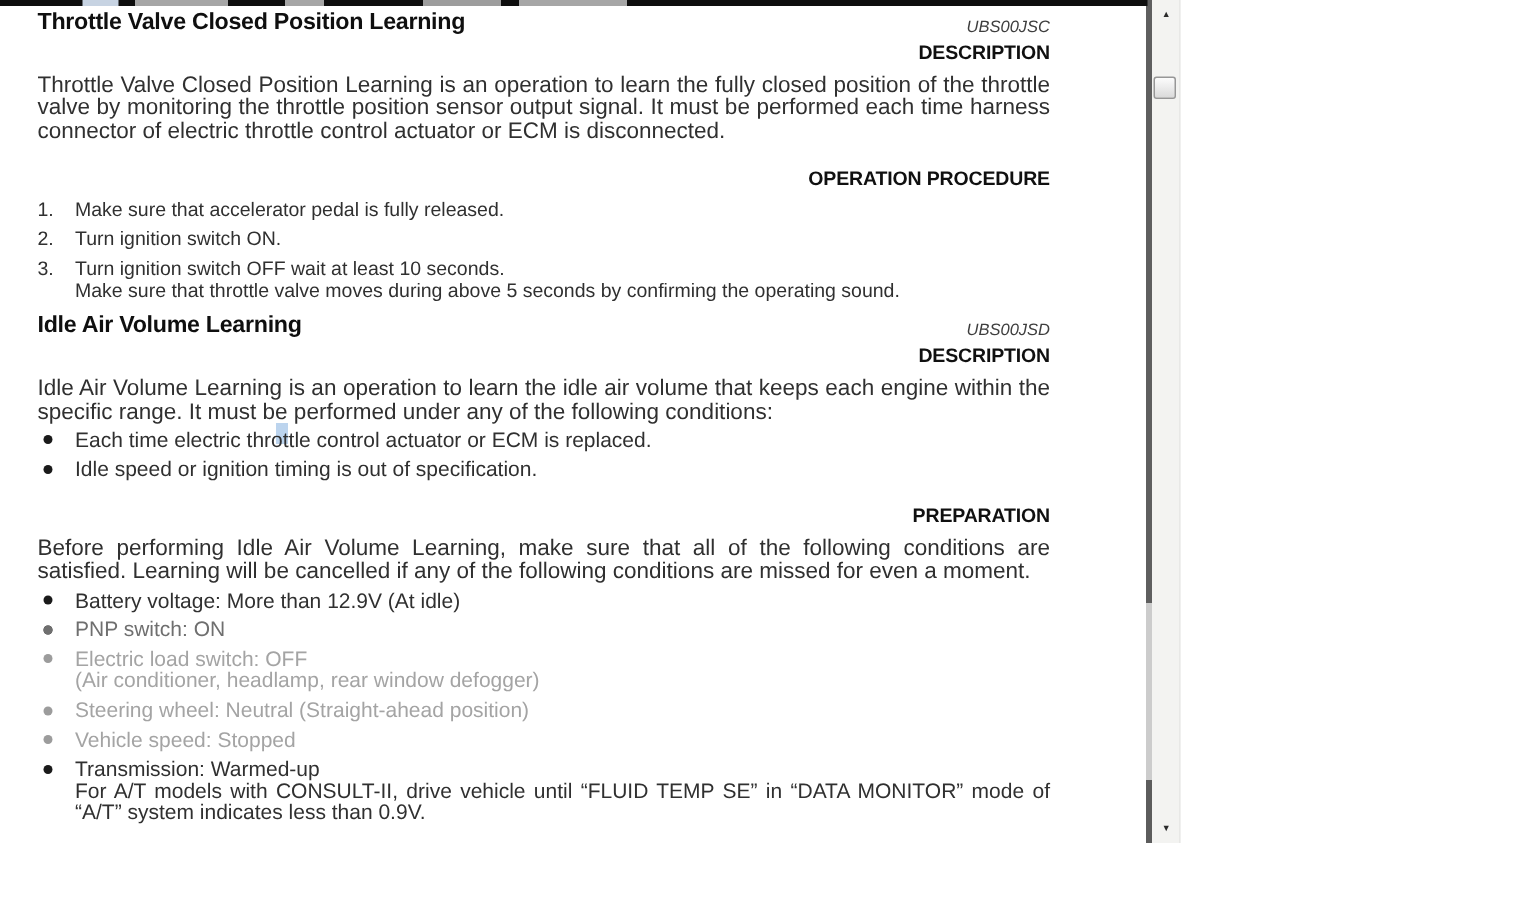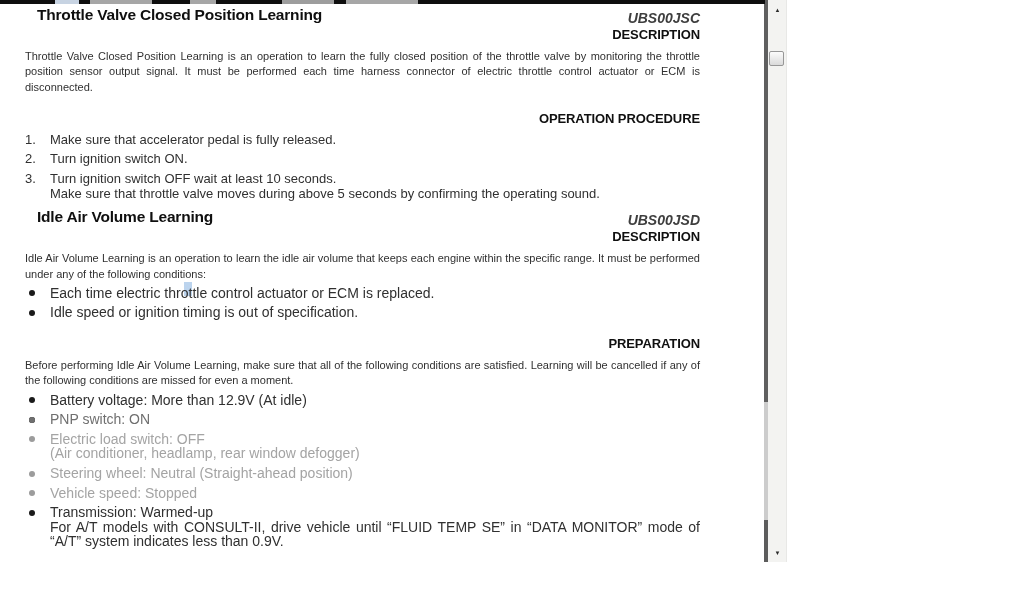--- a/index.html
+++ b/index.html
@@ -11,28 +11,28 @@
   
   .topbar { position:absolute; left:0; top:0; width:765px; height:4px; background:#0e0e0e; z-index:6; }
   .sliver { position:absolute; top:0; height:4px; }
 
   
   .page { position:absolute; left:0; top:4px; width:764px; height:558px; background:#fff; overflow:hidden; z-index:2; }
   .content { position:relative; margin:0 0 0 25px; width:675px; color:#303030; z-index:1; }
 
   h1.sec-title { display:flex; justify-content:space-between; align-items:flex-start;
     font-size:15.5px; line-height:17px; font-weight:bold; color:#0f0f0f;
-    letter-spacing:-0.2px; margin:2px 0 0 12px; }
-  .doc-code { font-weight:bold; font-style:italic; font-size:14px; letter-spacing:0;
+    letter-spacing:-0.2px; margin:2px 0 0 0; }
+  .doc-code { font-weight:normal; font-style:italic; font-size:11px; letter-spacing:0;
     color:#3e3e3e; margin-top:4px; }
   h2.sub-head { font-size:13px; line-height:14px; font-weight:bold; color:#101010;
     letter-spacing:-0.1px; margin:1px 0 7px 0;text-align:right; }
   h2.mt { margin-top:17px; }
 
-  p.body { font-size:11px; line-height:15.3px; margin:0 0 4px 0; text-align:justify; }
+  p.body { font-size:15px; line-height:15.3px; margin:0 0 4px 0; text-align:justify; }
 
   ul.blist, ol.steps { list-style:none; margin:6px 0 0 0; padding:0; }
   .step { display:flex; margin-bottom:5px; font-size:13px; line-height:14.6px; }
   .step-num { width:25px; flex:none; }
   .step-body { flex:1; }
 
   .b-item { position:relative; padding-left:25px; margin-bottom:5px;
     font-size:14px; line-height:14.6px; }
   .dot { position:absolute; left:4px; top:4.5px; width:6px; height:6px; border-radius:50%;
     background:#1a1a1a; }

